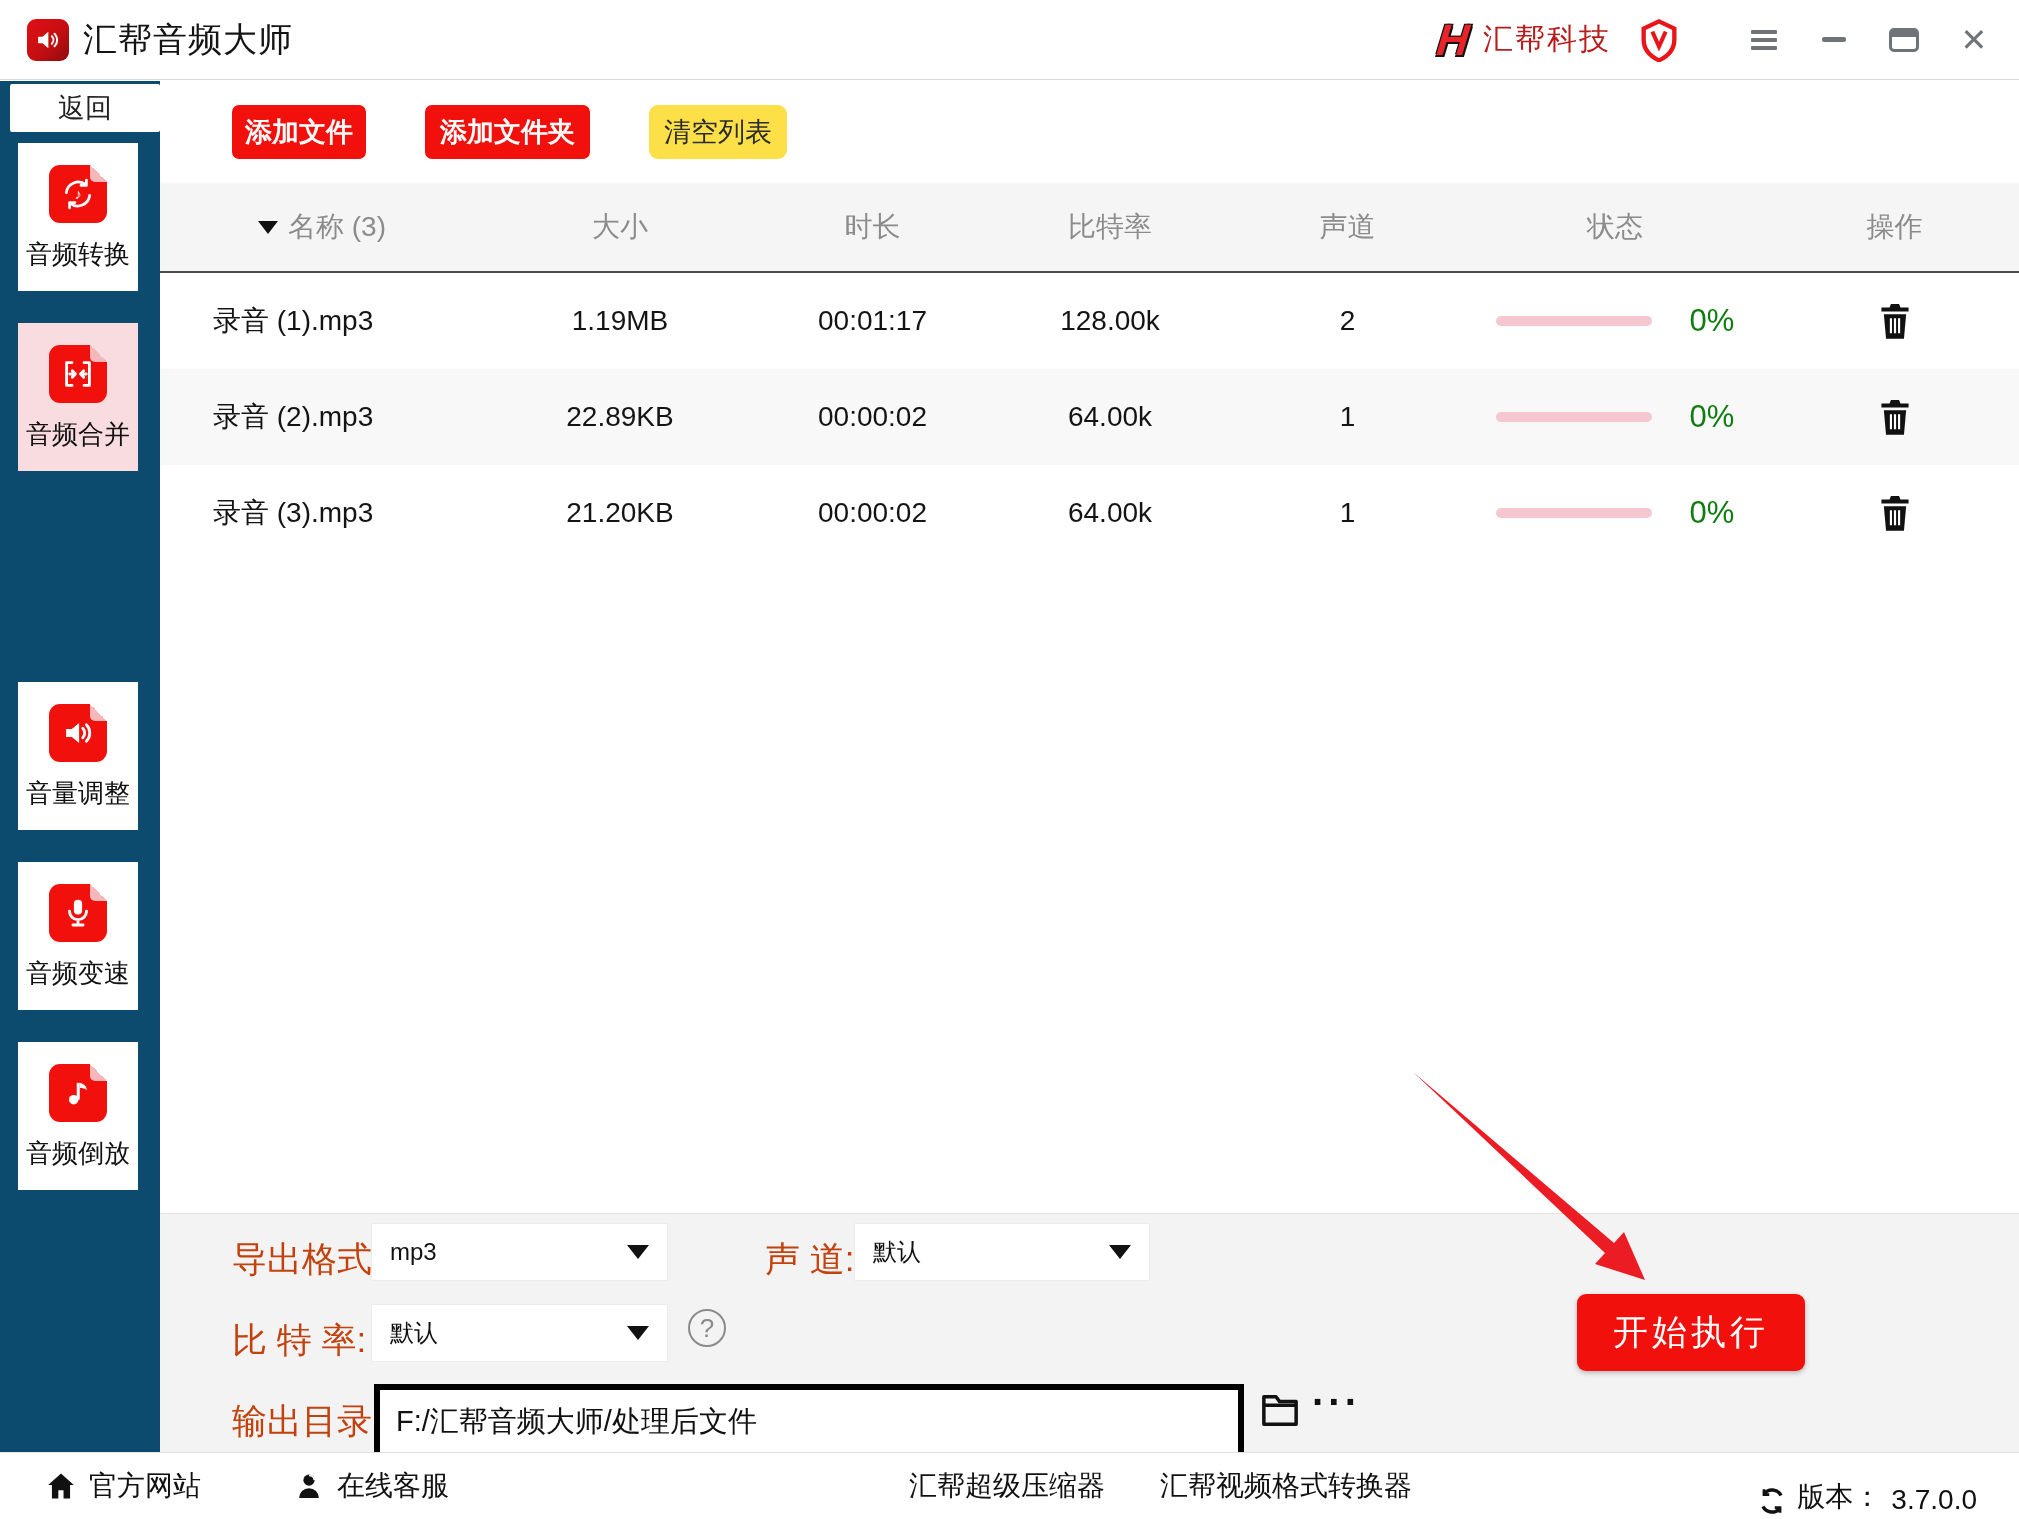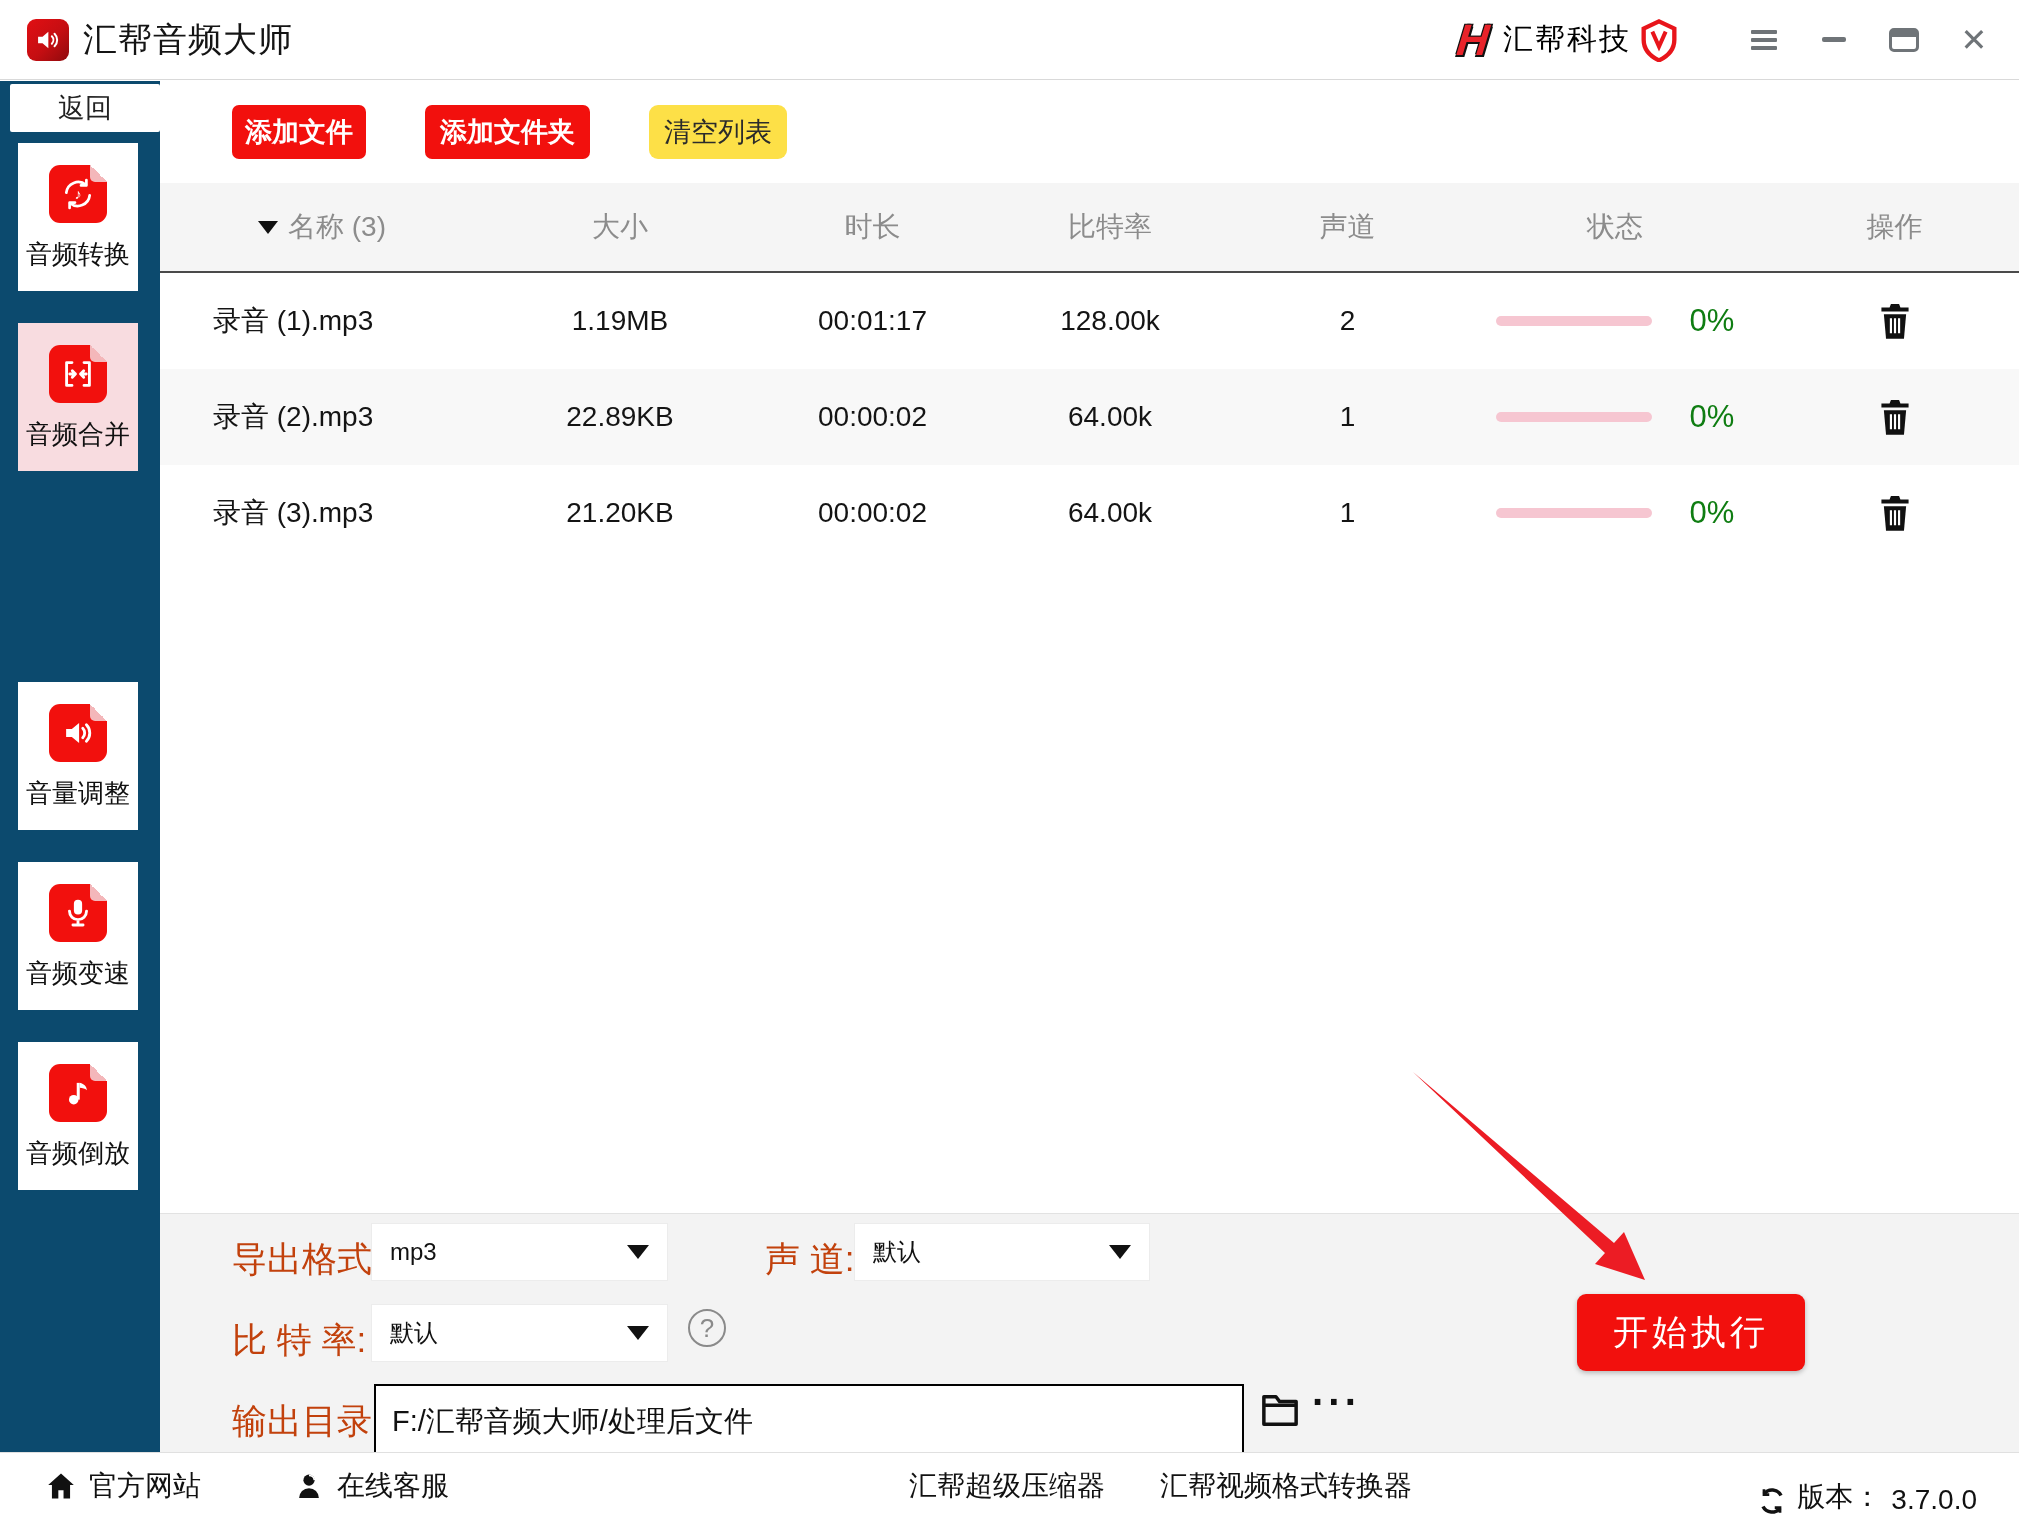--- a/index.html
+++ b/index.html
@@ -6,21 +6,21 @@
   html,body { width:2019px; height:1519px; overflow:hidden; }
   body { font-family:"Liberation Sans","DejaVu Sans",sans-serif; background:#fff; position:relative; color:#1a1a1a; }
 
   
   #titlebar { position:absolute; left:0; top:0; width:2019px; height:80px; background:#fff; border-bottom:1px solid #d9d9d9; display:flex; align-items:center; }
   .app-icon { width:42px; height:42px; margin-left:27px; border-radius:9px; background:linear-gradient(135deg,#e20f13 0%,#c50e12 55%,#8f0a0d 100%); display:flex; align-items:center; justify-content:center; }
   .app-icon svg { width:28px; height:28px; }
   .app-title { font-size:34px; margin-left:14px; color:#141414; letter-spacing:1px; }
   .tb-right { margin-left:auto; display:flex; align-items:center; height:100%; }
   .brand-logo { font-size:44px; font-weight:900; font-style:italic; color:#e8232a; text-shadow:2px 2px 0 #111, -1px -1px 0 #111, 2px -1px 0 #111, -1px 2px 0 #111; margin-right:14px; transform:skewX(-6deg); }
-  .brand-name { font-size:30px; color:#000000; letter-spacing:2px; margin-right:8px; }
+  .brand-name { font-size:30px; color:#b91c1c; letter-spacing:2px; margin-right:28px; }
   .brand-badge { width:40px; height:44px; margin-right:50px; }
   .win-btn { width:70px; height:80px; display:flex; align-items:center; justify-content:center; color:#6f7478; cursor:default; }
   .menu-glyph { display:inline-block; width:26px; }
   .menu-glyph i { display:block; height:4px; background:#6f7478; border-radius:1px; margin:4px 0; }
   .min-glyph { display:inline-block; width:24px; height:5px; background:#6f7478; border-radius:2px; }
   .max-glyph { display:inline-block; width:30px; height:24px; border:3px solid #6f7478; border-top-width:9px; border-radius:5px; }
   .close-glyph { font-size:32px; color:#6f7478; line-height:1; }
   #close-btn { margin-right:10px; }
 
   
@@ -58,21 +58,21 @@
   .pct { color:#0f7d12; font-size:31px; }
   .trash-btn { background:none; border:none; cursor:pointer; display:flex; }
   .trash-btn svg { width:34px; height:38px; }
 
   
   #panel { position:absolute; left:0; top:1132px; width:1859px; height:239px; background:#f3f3f3; border-top:1px solid #e2e2e2; }
   .p-label { position:absolute; font-size:35px; color:#c2410c; }
   .sel-box { position:absolute; height:58px; background:#fff; border:1px solid #ececec; display:flex; align-items:center; font-size:24px; color:#111; padding:0 18px; cursor:pointer; }
   .sel-box .caret { margin-left:auto; width:0; height:0; border-left:11px solid transparent; border-right:11px solid transparent; border-top:14px solid #111; }
   #help-icon { position:absolute; left:528px; top:95px; width:38px; height:38px; border:2px solid #8a8a8a; border-radius:50%; color:#8a8a8a; font-size:26px; display:flex; align-items:center; justify-content:center; }
-  #outdir-input { position:absolute; left:214px; top:170px; width:870px; height:75px; background:#fff; border:2px solid #000000; font-size:29px; color:#111; padding:0 16px; font-family:inherit; }
+  #outdir-input { position:absolute; left:214px; top:170px; width:870px; height:75px; background:#fff; border:6px solid #000000; font-size:29px; color:#111; padding:0 16px; font-family:inherit; }
   #folder-btn { position:absolute; left:1098px; top:174px; background:none; border:none; cursor:pointer; }
   #folder-btn svg { width:44px; height:44px; }
   #more-btn { position:absolute; left:1152px; top:166px; background:none; border:none; font-size:40px; font-weight:bold; color:#111; letter-spacing:3px; cursor:pointer; font-family:inherit; }
   #start-btn { position:absolute; left:1417px; top:80px; width:228px; height:77px; background:#f2100d; color:#fff; border:none; border-radius:9px; font-size:35px; letter-spacing:4px; cursor:pointer; box-shadow:0 2px 5px rgba(0,0,0,.25); font-family:inherit; }
 
   
   #footer { position:absolute; left:0; top:1452px; width:2019px; height:67px; background:#fff; border-top:1px solid #e0e0e0; display:flex; align-items:center; font-size:28px; }
   .f-item { display:flex; align-items:center; gap:12px; color:#111; cursor:pointer; }
   .f-item svg { width:32px; height:32px; }
   #f-site { margin-left:45px; }

